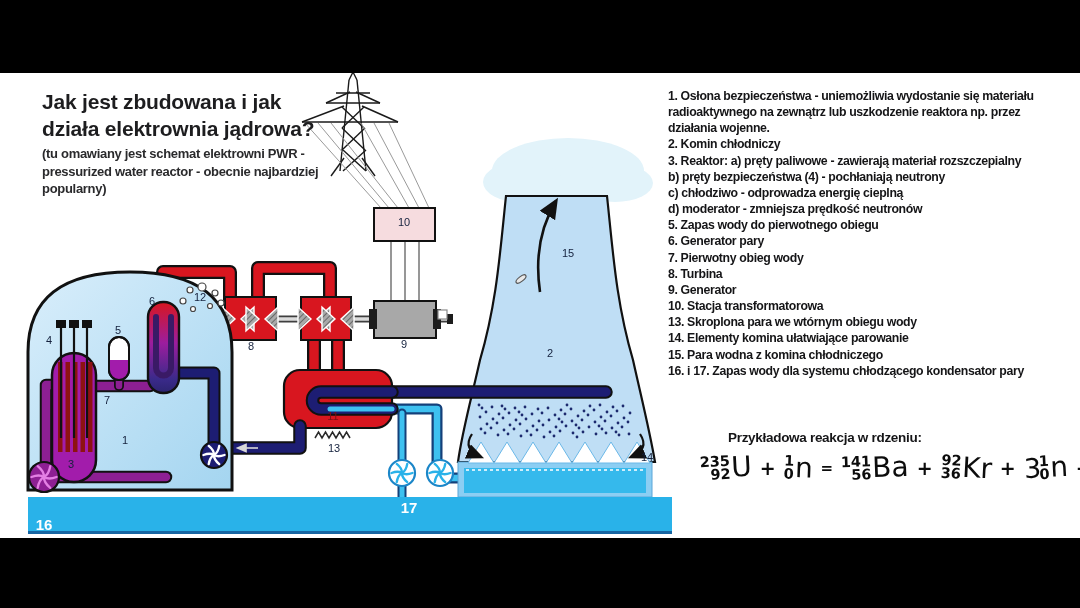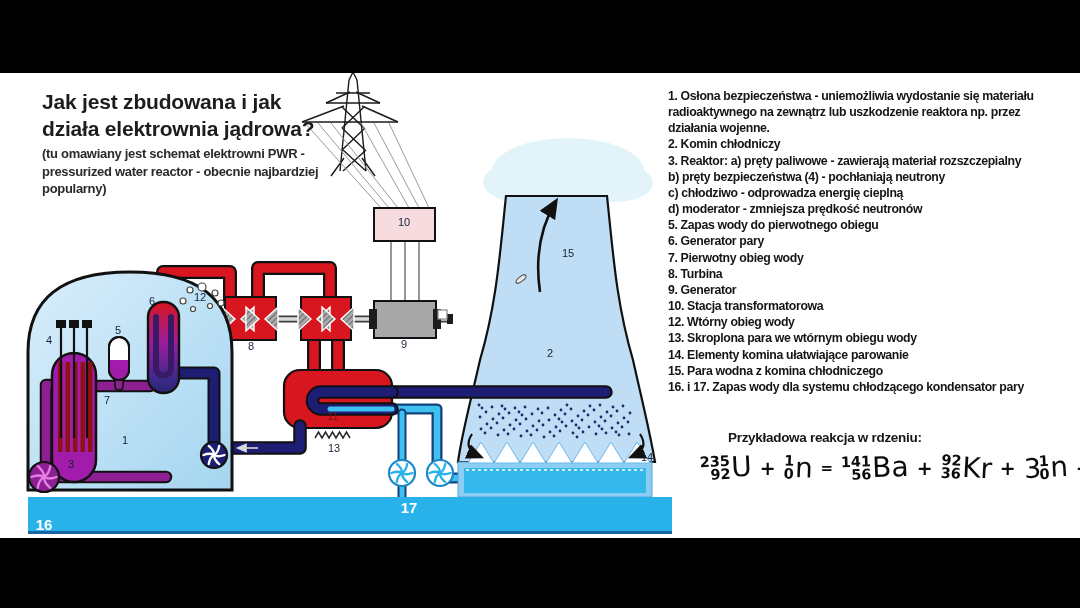--- a/index.html
+++ b/index.html
@@ -411,21 +411,20 @@
       <div class="legend-line">3. Reaktor: a) pręty paliwowe - zawierają materiał rozszczepialny</div>
       <div class="legend-line"> b) pręty bezpieczeństwa (4) - pochłaniają neutrony</div>
       <div class="legend-line"> c) chłodziwo - odprowadza energię cieplną</div>
       <div class="legend-line"> d) moderator - zmniejsza prędkość neutronów</div>
       <div class="legend-line">5. Zapas wody do pierwotnego obiegu</div>
       <div class="legend-line">6. Generator pary</div>
       <div class="legend-line">7. Pierwotny obieg wody</div>
       <div class="legend-line">8. Turbina</div>
       <div class="legend-line">9. Generator</div>
       <div class="legend-line">10. Stacja transformatorowa</div>
-      <div class="legend-line">12. Wtórny obieg wody</div>
       <div class="legend-line">13. Skroplona para we wtórnym obiegu wody</div>
       <div class="legend-line">14. Elementy komina ułatwiające parowanie</div>
       <div class="legend-line">15. Para wodna z komina chłodniczego</div>
       <div class="legend-line">16. i 17. Zapas wody dla systemu chłodzącego kondensator pary</div>
     </div>
 
   <div class="overlay" id="reaction-caption">Przykładowa reakcja w rdzeniu:</div>
   <div class="overlay" id="equation">
       <span class="nuclide" style="transform: rotate(-3deg);">
         <span class="stack">

